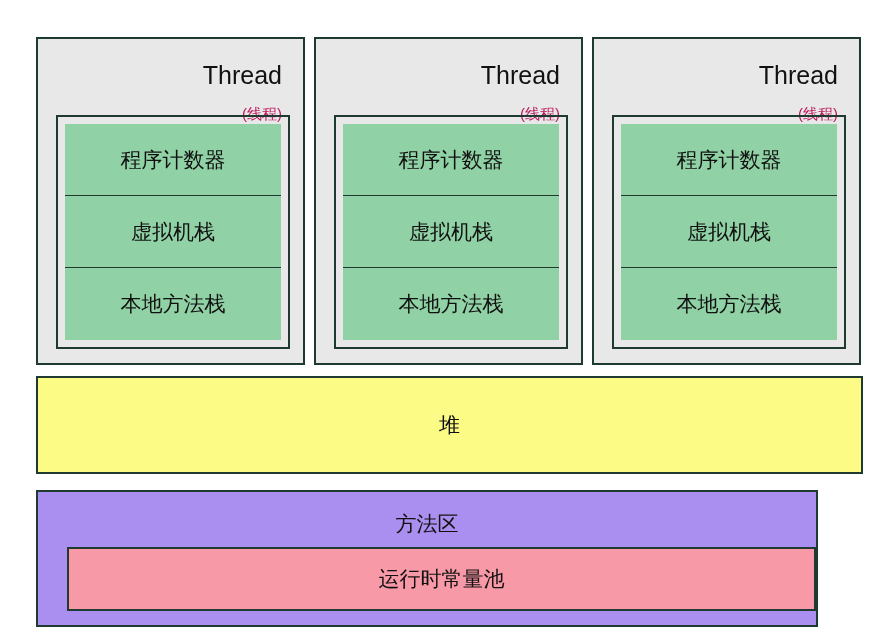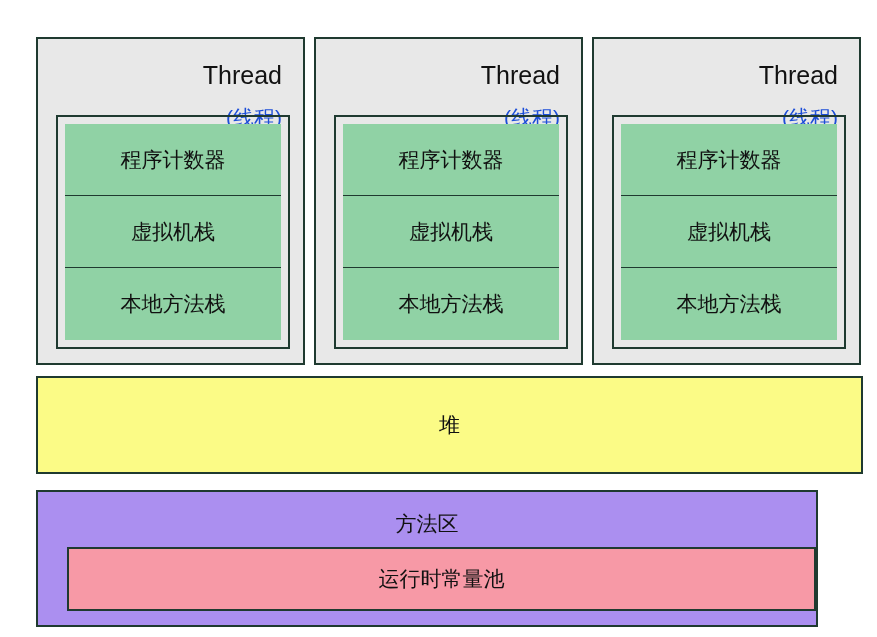--- a/index.html
+++ b/index.html
@@ -24,21 +24,21 @@
   .thread-box.t2 { left: 300px; }
   .thread-box.t3 { left: 578px; }
 
   .thread-title-wrap {
     position: absolute;
     top: 7px; right: 7px; left: 8px;
     text-align: right;
     line-height: 1.22;
   }
   .thread-title { font-size: 25px; color: #111; }
-  .thread-subtitle { font-size: 21px; color: #1d4ed8; }
+  .thread-subtitle { font-size: 15px; color: #be185d; }
 
   .cell-stack {
     position: absolute;
     left: 18px; top: 76px;
     width: 234px;
     border: 2px solid #1f3a30;
     font-family: Liberation Serif, serif;
   }
   .cell {
     height: 72px;

